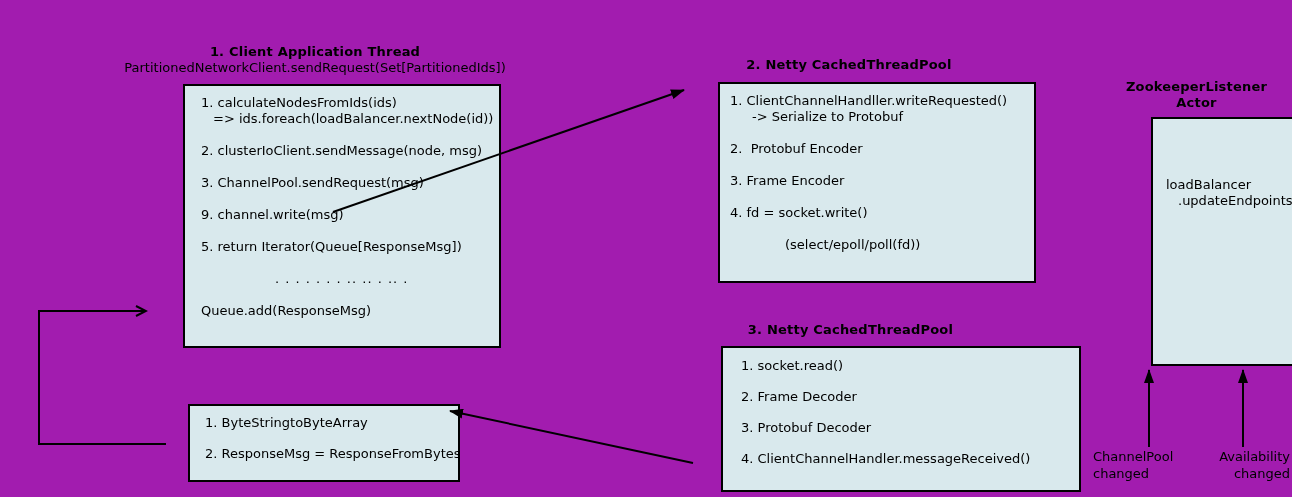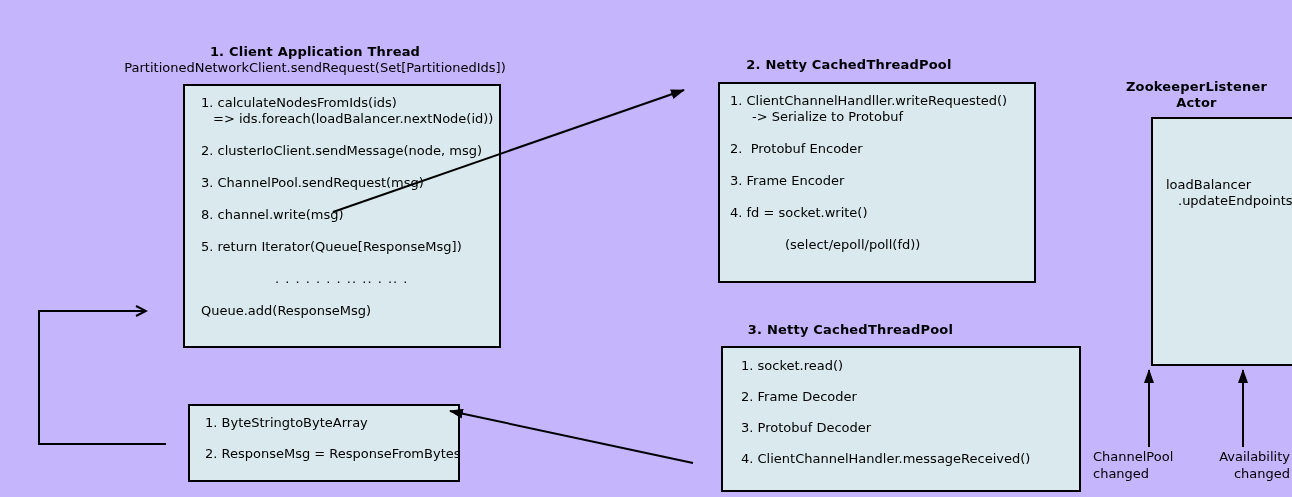--- a/index.html
+++ b/index.html
@@ -1,19 +1,19 @@
 <!DOCTYPE html>
 <html><head>
 <meta charset="utf-8">
 <style>
   html,body{margin:0;padding:0;background:#fff;}
   #canvas{
     position:relative;
     width:1292px;height:497px;
-    background:#c4b5fd;
+    background:#a21caf;
     font-family:"DejaVu Sans","Liberation Sans",sans-serif;
     font-size:13px;color:#000;
     overflow:hidden;
   }
   .box{
     position:absolute;
     background:#d9e9ed;
     border:2px solid #000;
     box-sizing:border-box;
     margin-left:28px;
@@ -57,21 +57,21 @@
 
   <div class="title" style="left:105px;top:44px;width:420px;">1. Client Application Thread</div>
   <div class="subtitle" style="left:105px;top:60px;width:420px;">PartitionedNetworkClient.sendRequest(Set[PartitionedIds])</div>
 
   <div class="box" style="left:155px;top:84px;width:318px;height:264px;">
     <div class="box-content" style="padding:9px 0 0 16px;">
       <div class="line">1. calculateNodesFromIds(ids)</div>
       <div class="line ind12">=&gt; ids.foreach(loadBalancer.nextNode(id))</div>
       <div class="line gap16">2. clusterIoClient.sendMessage(node, msg)</div>
       <div class="line gap16">3. ChannelPool.sendRequest(msg)</div>
-      <div class="line gap16">8. channel.write(msg)</div>
+      <div class="line gap16">9. channel.write(msg)</div>
       <div class="line gap16">5. return Iterator(Queue[ResponseMsg])</div>
       <div class="line gap16 dots">. . . . . . . .. .. . .. .</div>
       <div class="line gap16">Queue.add(ResponseMsg)</div>
     </div>
   </div>
 
   <div class="title" style="left:690px;top:57px;width:318px;">2. Netty CachedThreadPool</div>
 
   <div class="box" style="left:690px;top:82px;width:318px;height:201px;">
     <div class="box-content" style="padding:9px 0 0 10px;">

